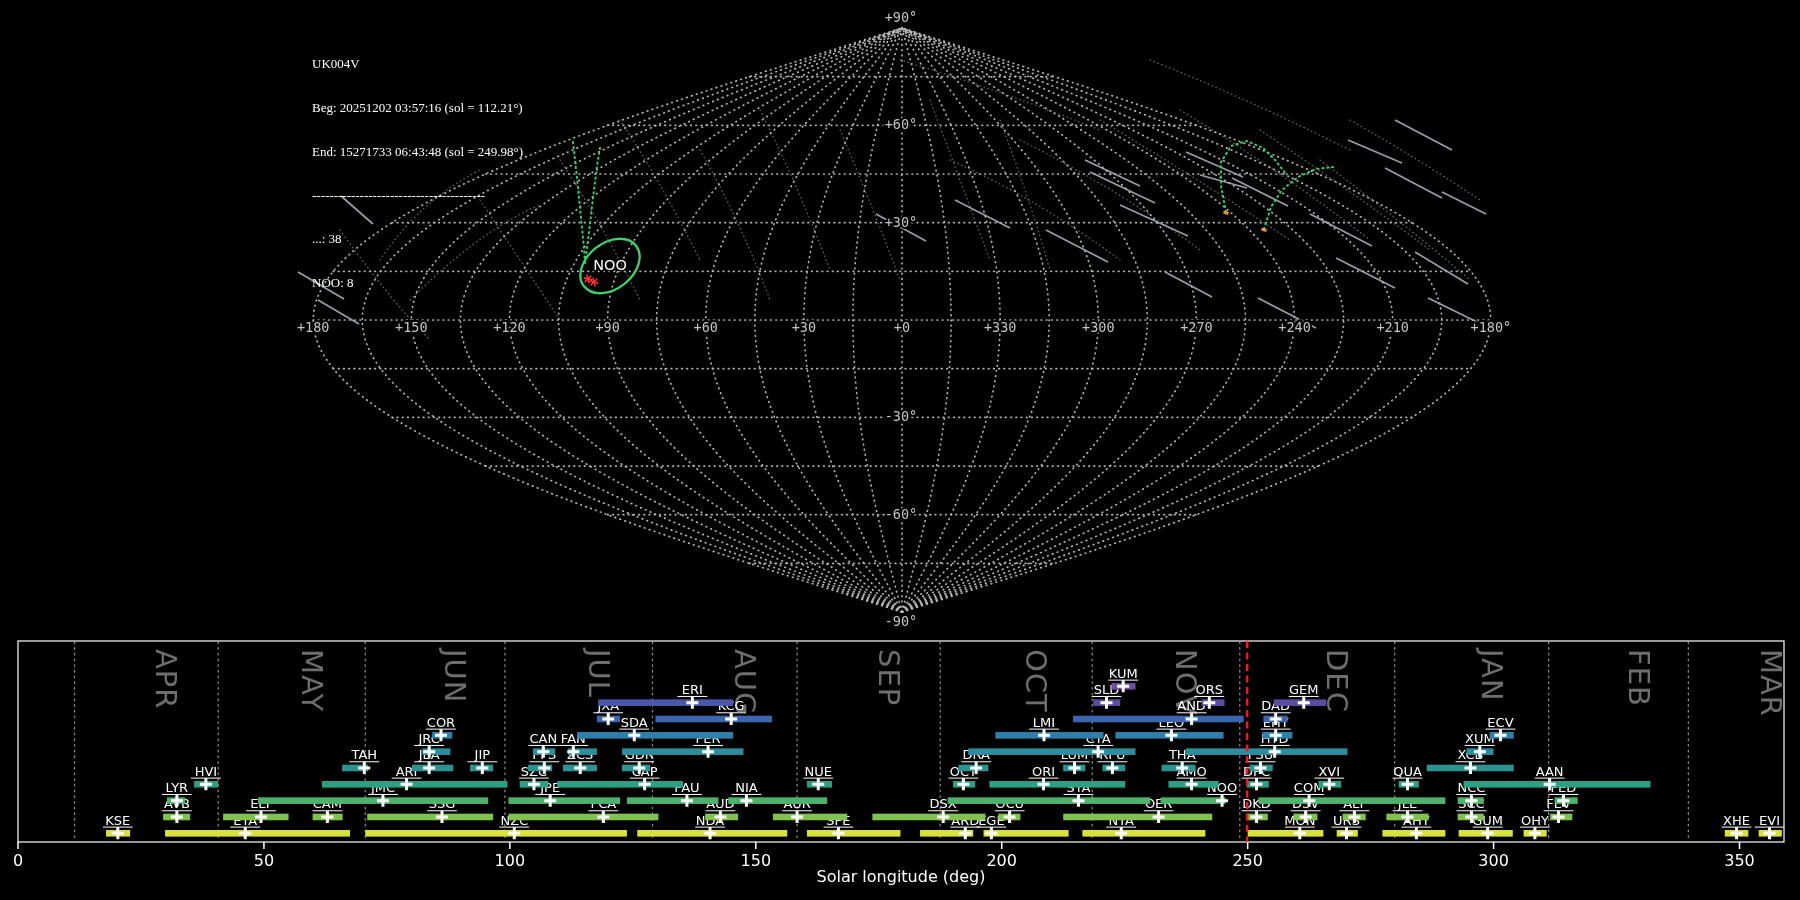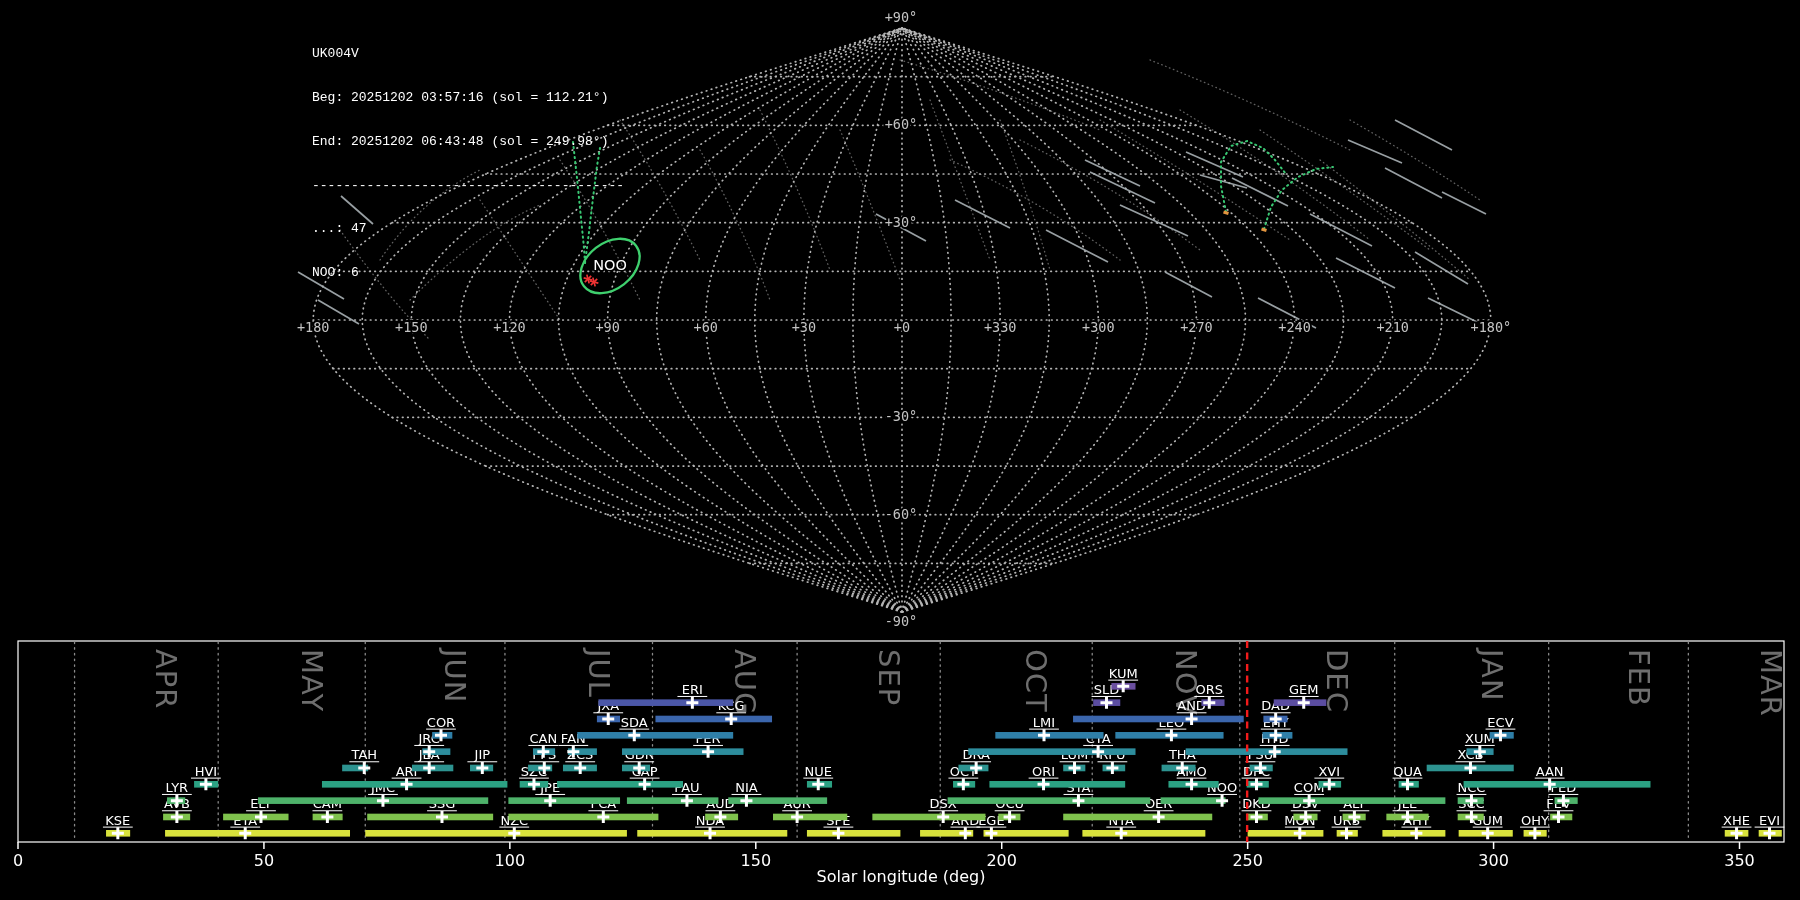--- a/index.html
+++ b/index.html
@@ -1,35 +1,35 @@
 <!DOCTYPE html>
 <html><head>
 <meta charset="utf-8">
 <style>
   html,body{margin:0;padding:0;background:#000;}
   .app{position:relative;width:1800px;height:900px;background:#000;overflow:hidden;
        font-family:"DejaVu Sans",sans-serif;}
-  .header{position:absolute;left:312px;top:18px;color:#fff;
-          font-family:Liberation Mono, monospace;font-size:13px;line-height:14.6px;
+  .header{position:absolute;left:312px;top:28px;color:#fff;
+          font-family:Liberation Serif, serif;font-size:13px;line-height:14.6px;
           white-space:pre;z-index:5;}
   #scene{position:absolute;left:0;top:0;}
   text{font-family:"DejaVu Sans",sans-serif;}
   .maplab{font-family:"DejaVu Sans Mono",monospace;}
 </style>
 </head>
 <body>
 
 <div class="app">
   <div class="header">
     <div>UK004V</div>
     <div>Beg: 20251202 03:57:16 (sol = 112.21°)</div>
-    <div>End: 20251202 06:43:48 (sol = 249.98°)</div>
+    <div>End: 15271733 06:43:48 (sol = 249.98°)</div>
     <div>----------------------------------------</div>
-    <div>...: 47</div>
-    <div>NOO: 6</div>
+    <div>...: 38</div>
+    <div>NOO: 8</div>
   </div>
   <svg id="scene" width="1800" height="900">
       <g>
         <path d="M380,260 Q420,200 480,170" fill="none" stroke="#616161" stroke-width="1.3" stroke-dasharray="0.6 3.6" stroke-linecap="round"></path>
         <path d="M410,300 Q480,230 540,205" fill="none" stroke="#616161" stroke-width="1.3" stroke-dasharray="0.6 3.6" stroke-linecap="round"></path>
         <path d="M340,230 Q390,300 430,340" fill="none" stroke="#616161" stroke-width="1.3" stroke-dasharray="0.6 3.6" stroke-linecap="round"></path>
         <path d="M560,160 Q600,220 640,300" fill="none" stroke="#616161" stroke-width="1.3" stroke-dasharray="0.6 3.6" stroke-linecap="round"></path>
         <path d="M620,120 Q660,180 700,260" fill="none" stroke="#616161" stroke-width="1.3" stroke-dasharray="0.6 3.6" stroke-linecap="round"></path>
         <path d="M700,150 Q740,220 770,300" fill="none" stroke="#616161" stroke-width="1.3" stroke-dasharray="0.6 3.6" stroke-linecap="round"></path>
         <path d="M760,110 Q800,190 830,270" fill="none" stroke="#616161" stroke-width="1.3" stroke-dasharray="0.6 3.6" stroke-linecap="round"></path>

